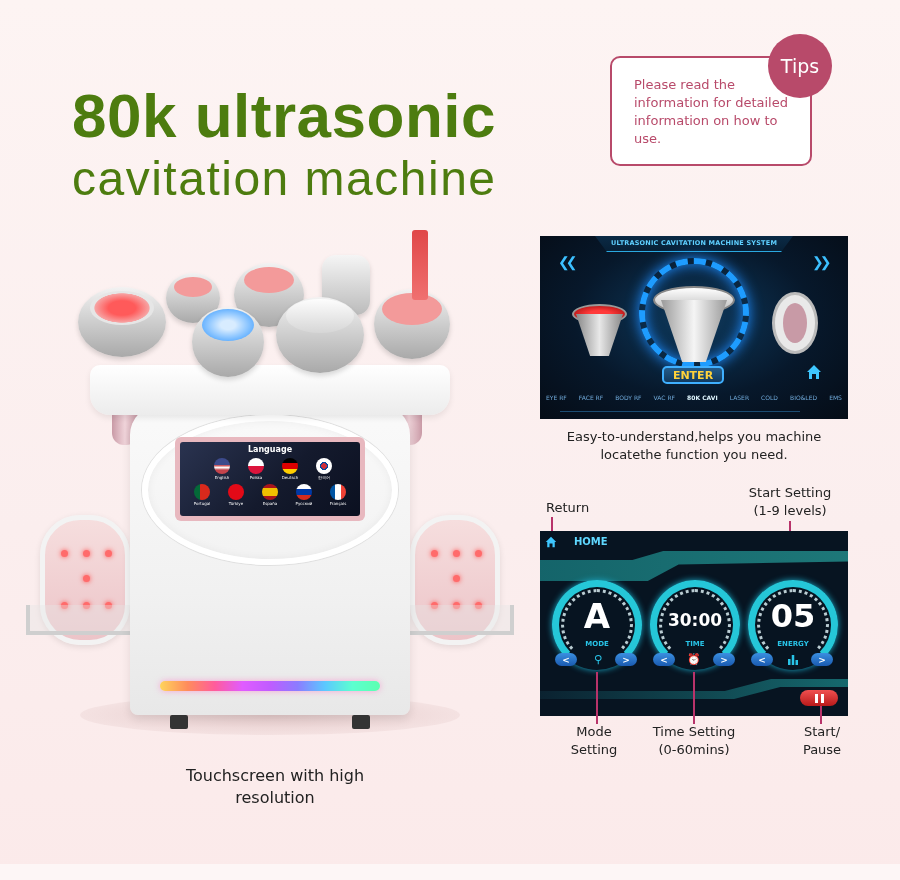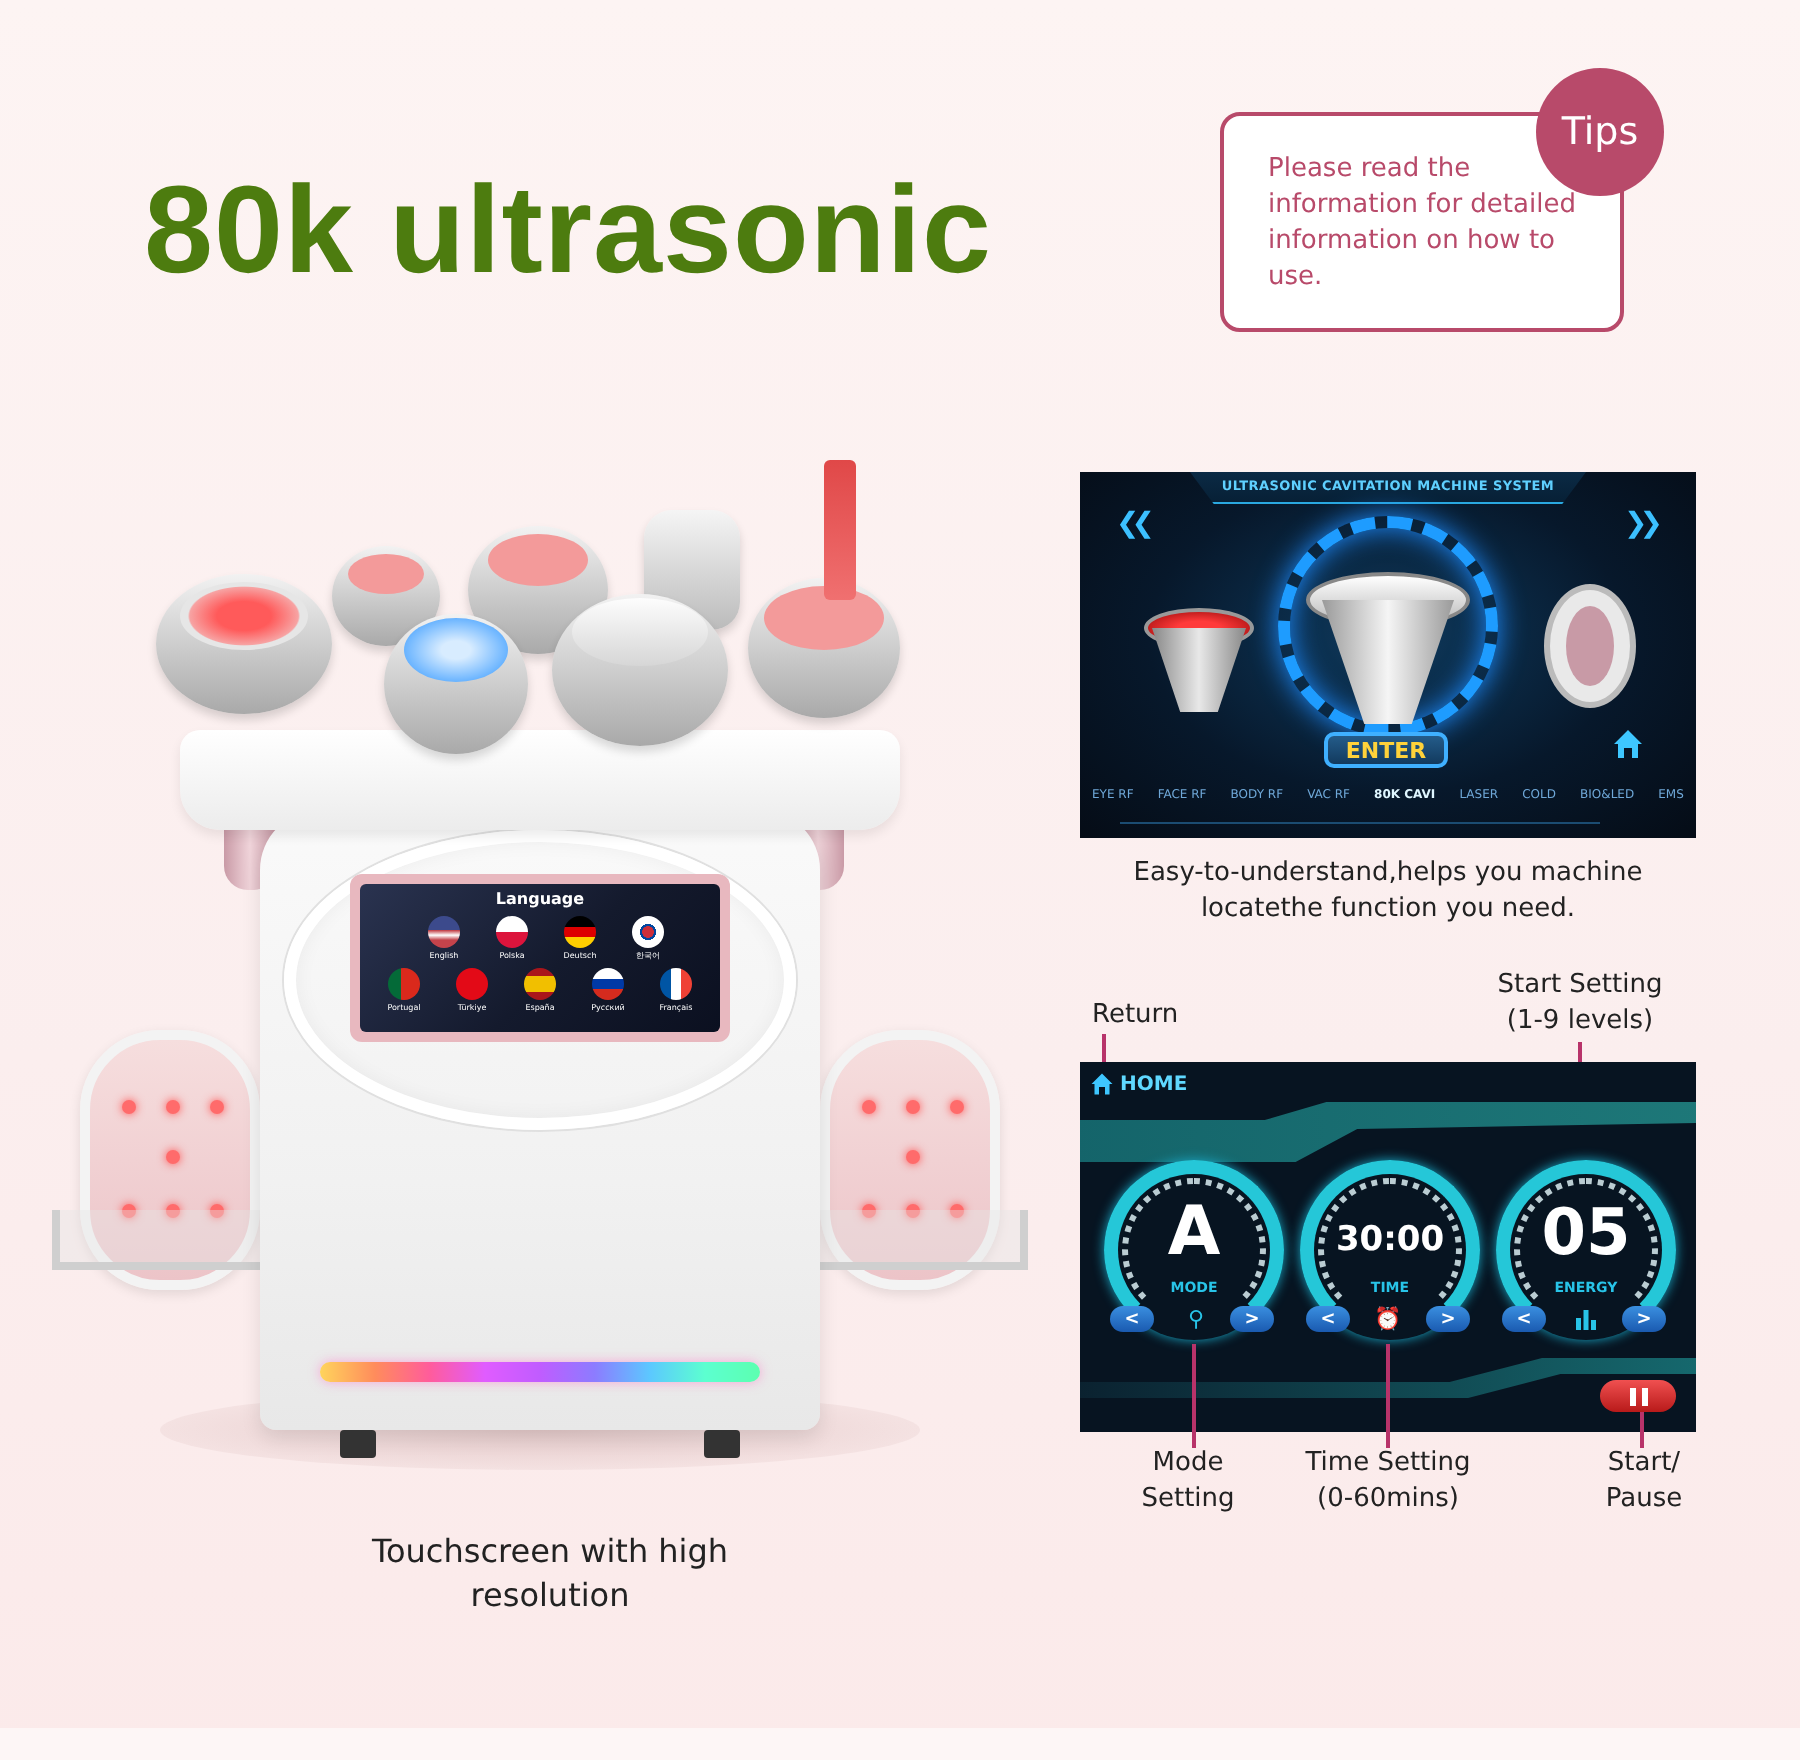--- a/index.html
+++ b/index.html
@@ -66,21 +66,21 @@
   .func-item { color: #6fa8d8; font-size: 6px; }
   .func-item.active { color: #dff6ff; font-weight: bold; }
   .sys-bottom-line { position: absolute; left: 20px; top: 175px; width: 240px; height: 1px; background: #1b4c72; }
 
   .caption-mid { position: absolute; left: 540px; top: 428px; width: 308px; text-align: center; font-size: 13px; line-height: 18px; color: #222; }
 
   
   .ctrl-screen { position: absolute; left: 540px; top: 531px; width: 308px; height: 185px; background: #071421; overflow: hidden; }
   .ctrl-wave-top { position: absolute; left: 0; top: 20px; width: 308px; height: 30px; background: linear-gradient(90deg,#1fa6a6,#30c9c0); clip-path: polygon(0 30%,30% 30%,40% 0,100% 0,100% 35%,45% 45%,35% 100%,0 100%); opacity: 0.55; }
   .ctrl-wave-bot { position: absolute; left: 0; top: 148px; width: 308px; height: 20px; background: linear-gradient(90deg,#0d2b3a,#1fa0a0); clip-path: polygon(0 60%,60% 60%,75% 0,100% 0,100% 40%,78% 40%,63% 100%,0 100%); opacity: 0.6; }
-  .ctrl-home { position: absolute; left: 5px; top: 5px; display: flex; align-items: center; gap: 3px; color: #5fd8ff; font-size: 10px; font-weight: bold; }
+  .ctrl-home { position: absolute; left: 5px; top: 5px; display: flex; align-items: flex-start; gap: 17px; color: #5fd8ff; font-size: 10px; font-weight: bold; }
   .gauge { position: absolute; top: 49px; width: 90px; height: 90px; }
   .gauge .arc { position: absolute; left: 0; top: 0; width: 90px; height: 90px; border-radius: 50%; border: 7px solid #25c7d8; border-bottom-color: transparent; box-shadow: 0 0 6px #19a6c4; }
   .gauge .ticks { position: absolute; left: 9px; top: 9px; width: 72px; height: 72px; border-radius: 50%; border: 3px dotted #e7fbff; border-bottom-color: transparent; opacity: 0.8; }
   .gauge .val { position: absolute; left: 0; top: 22px; width: 90px; text-align: center; color: #fff; font-weight: bold; }
   .gauge .lbl { position: absolute; left: 0; top: 60px; width: 90px; text-align: center; color: #28c4e8; font-size: 7px; font-weight: bold; }
   .arrow-btn { position: absolute; top: 122px; width: 22px; height: 13px; border-radius: 7px; background: linear-gradient(#3a8fe0,#1a5ab0); color: #fff; font-size: 9px; display: flex; align-items: center; justify-content: center; font-weight: bold; }
   .g-icon { position: absolute; top: 122px; width: 14px; height: 14px; color: #28c4e8; font-size: 11px; text-align: center; line-height: 14px; }
   .pause-btn { position: absolute; left: 260px; top: 159px; width: 38px; height: 16px; border-radius: 8px; background: linear-gradient(#f05050,#b81a1a); display: flex; align-items: center; justify-content: center; gap: 3px; }
   .pause-btn span { width: 3px; height: 9px; background: #fff; }
 
@@ -88,20 +88,21 @@
   .ann { position: absolute; font-size: 13px; line-height: 18px; color: #222; text-align: center; }
   .ann-line { position: absolute; width: 2px; background: #b8336a; }
 </style>
 </head>
 <body>
 
 <div class="bottom-strip"></div>
 
 <h1 class="title">
   <span class="l1">80k ultrasonic</span>
+  <span class="l2">cavitation machine</span>
 </h1>
 
 <div class="tips-box">
   <p class="tips-text">Please read the information for detailed information on how to use.</p>
 </div>
 <div class="tips-badge">Tips</div>
 
 <div class="machine">
   <div class="shadow"></div>
 

